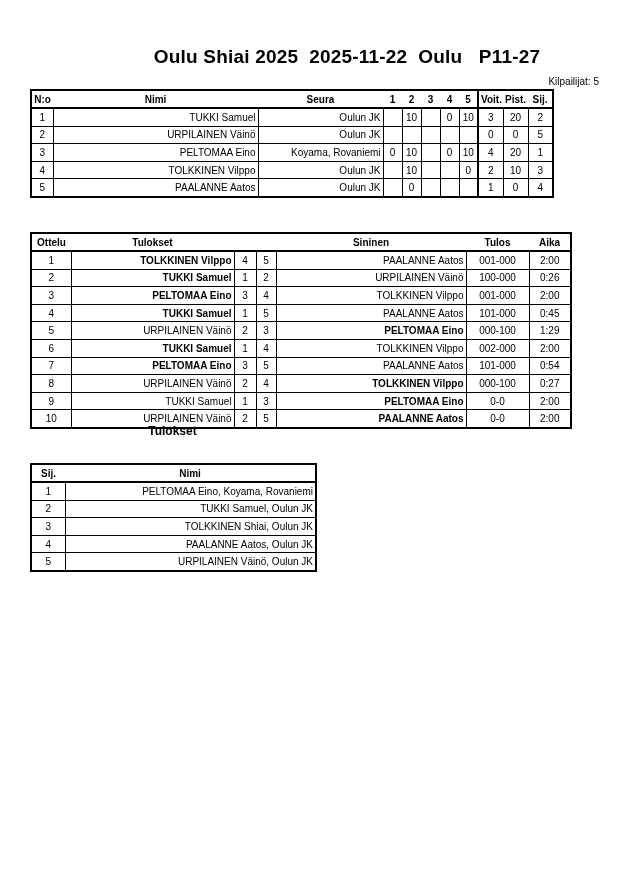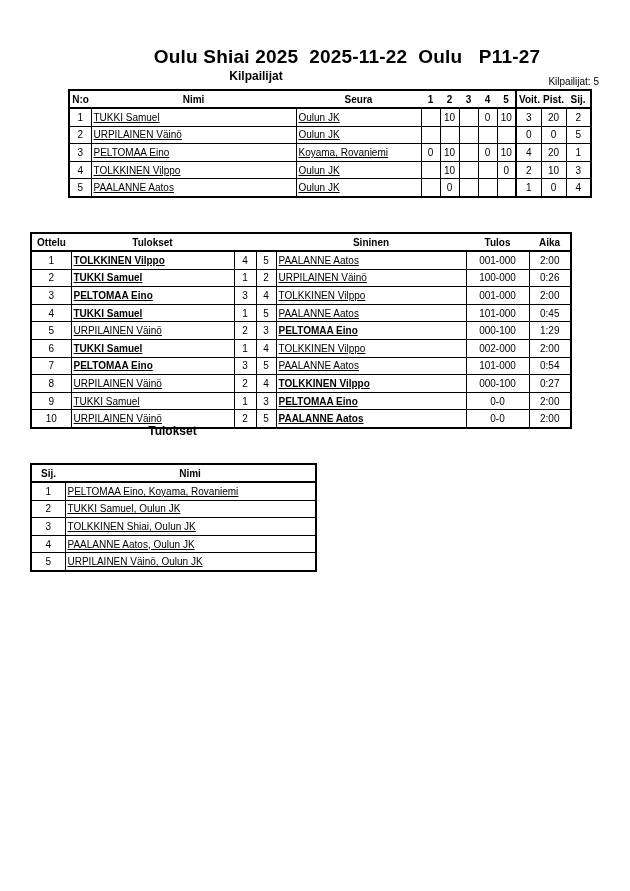--- a/index.html
+++ b/index.html
@@ -24,33 +24,32 @@
   .tbl th {
     font-weight:bold; border:0 solid #000; border-bottom:2px solid #000;
     height:16px; padding:0 2px; text-align:center; overflow:hidden; white-space:nowrap;
   }
   .tbl td {
     border:1px solid #000; height:16.6px; padding:0 2px; overflow:hidden;
     white-space:nowrap; vertical-align:middle;
   }
   .tbl th.thickl, .tbl td.thickl { border-left:2px solid #000; }
   .c { text-align:center; }
-  .l { text-align:left; padding-left:5px;text-decoration:underline; }
+  .l { text-align:right; padding-left:5px; }
   .bold { font-weight:bold; }
-  .t1 { top:89px;  left:30px; width:522px;margin-left:38px; }
+  .t1 { top:89px;  left:30px; width:522px; }
   .t2 { top:232px; left:30px; width:540px; }
   .t3 { top:463px; left:30px; width:285px; }
 </style>
 </head>
 <body>
 
 <div class="page">
 
   <div class="title">Oulu Shiai 2025  2025-11-22  Oulu   P11-27</div>
-  <div class="sec-heading heading-kilpailijat">Kilpailijat</div>
   <div class="count-label">Kilpailijat: 5</div>
 
   <table class="tbl t1">
     <colgroup>
       <col style="width:22px">
         <col style="width:205px">
         <col style="width:125px">
       <col style="width:19px">
         <col style="width:19px">
         <col style="width:19px">

